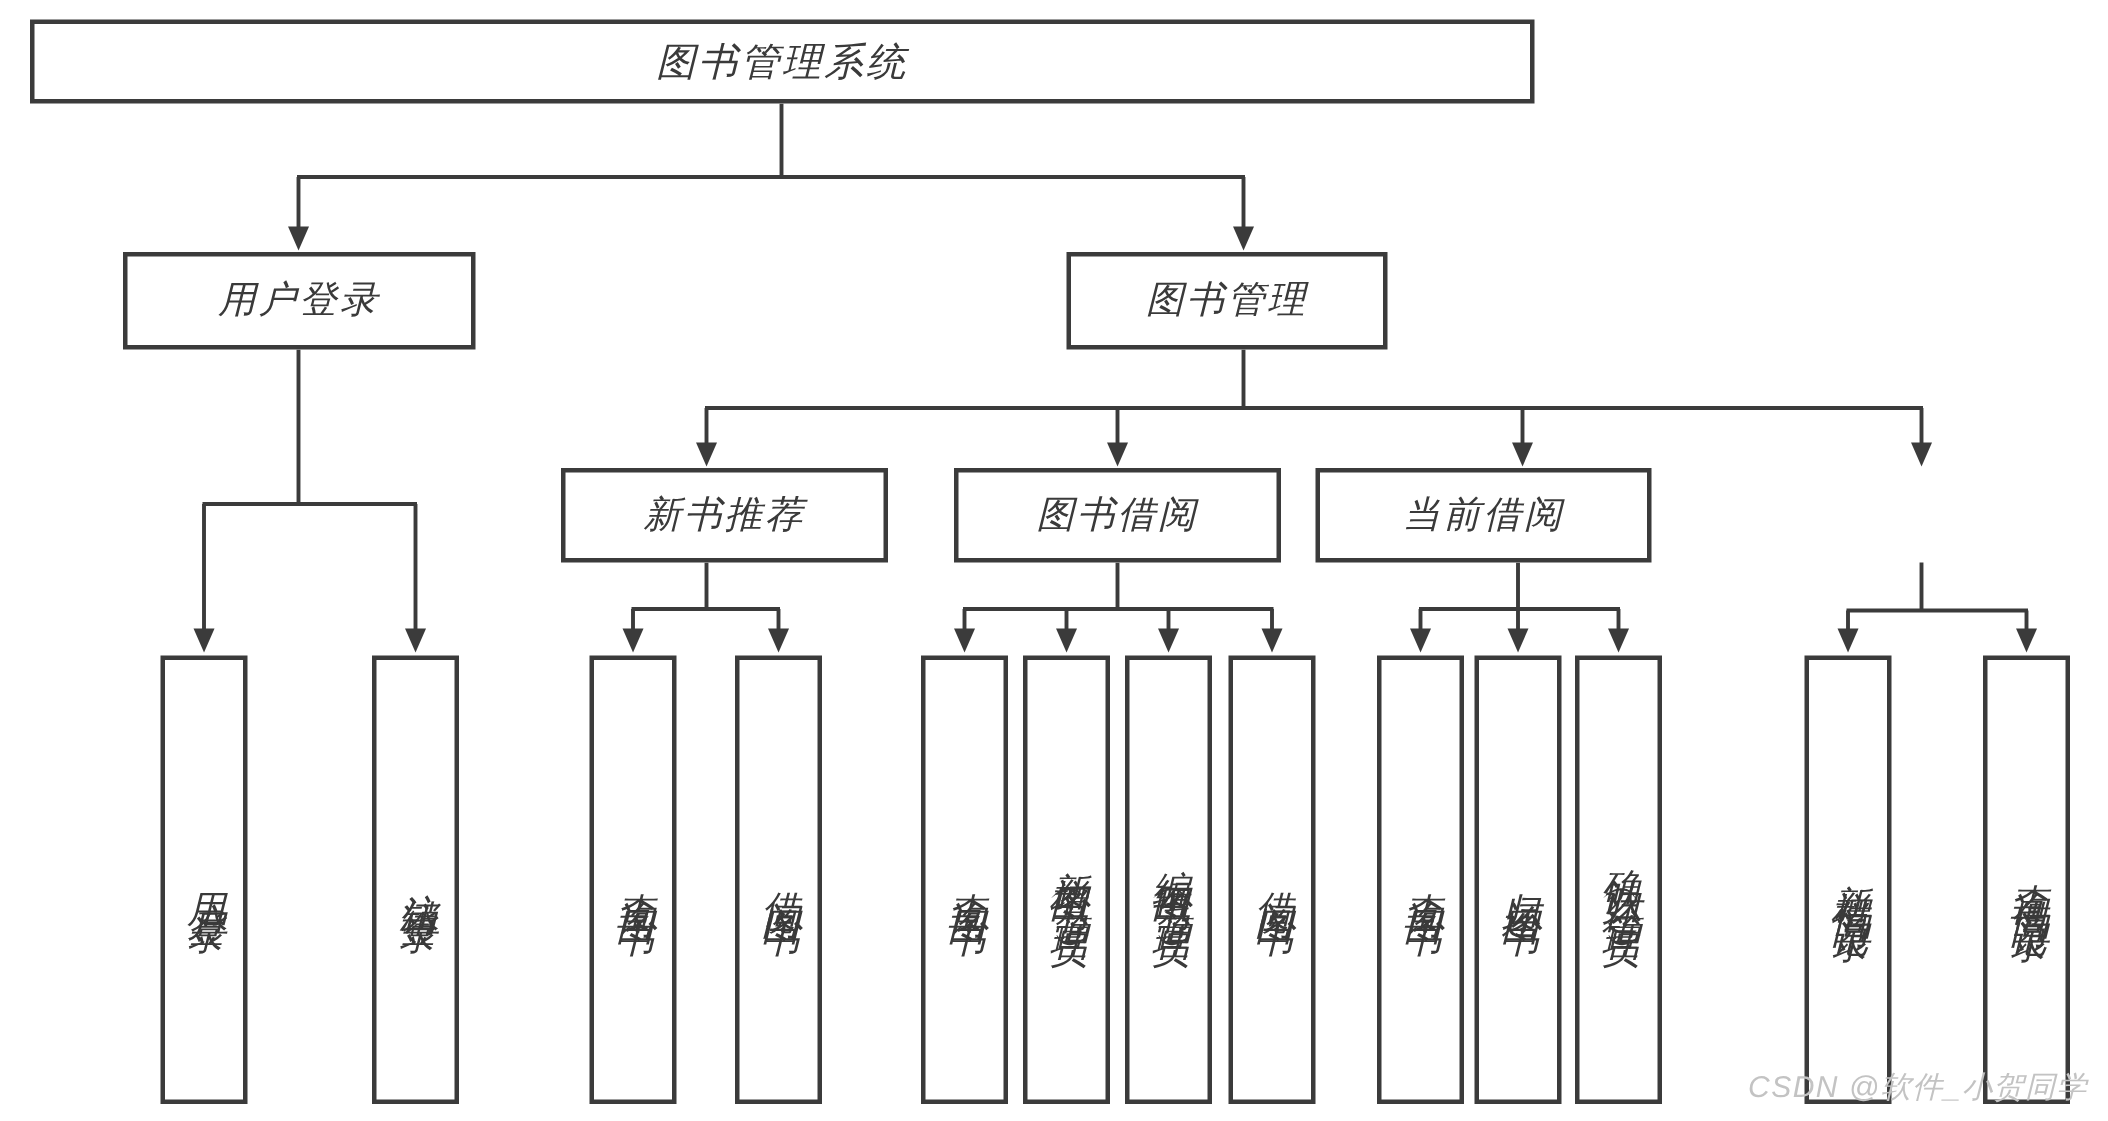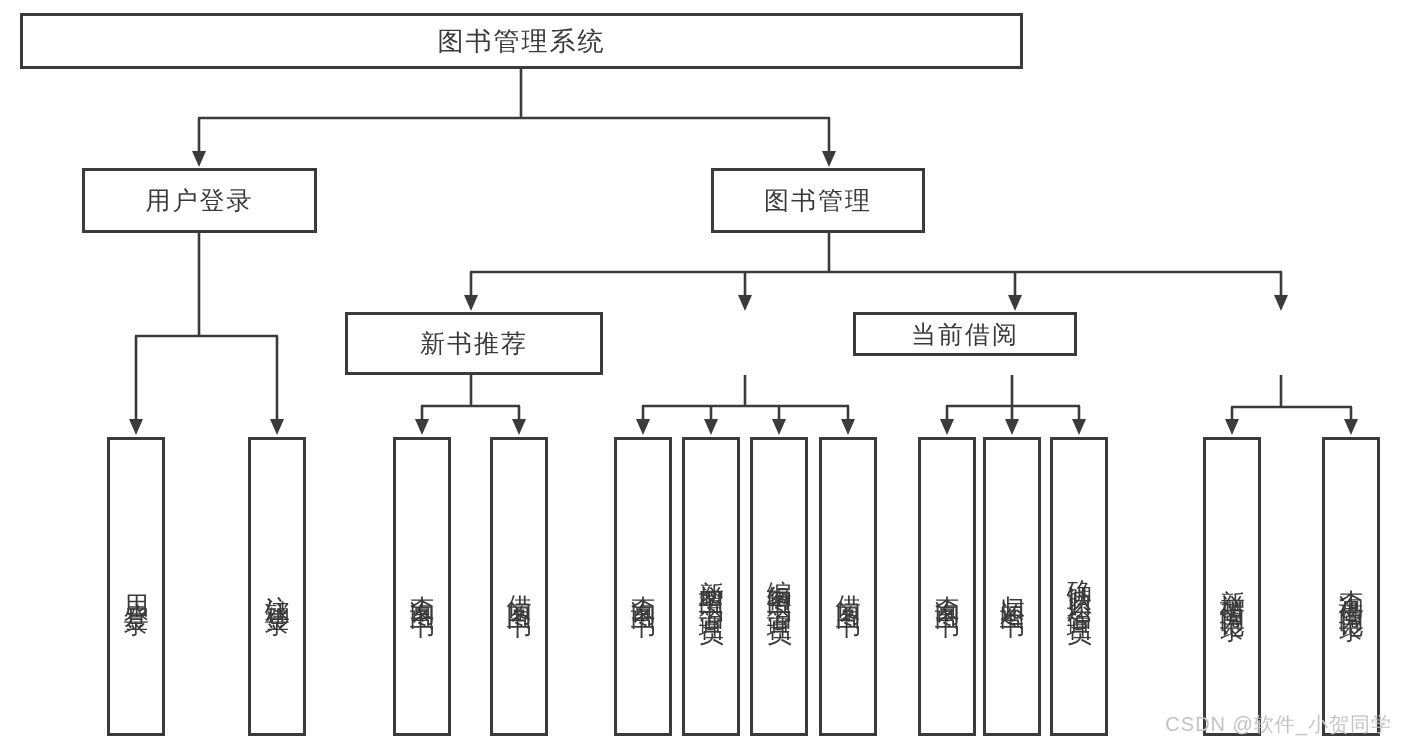--- a/index.html
+++ b/index.html
@@ -10,20 +10,21 @@
     --bg:#ffffff;
   }
   html,body{margin:0;padding:0;background:var(--bg);}
   #stage{
     position:relative;
     width:1405px;height:747px;
     background:var(--bg);
     font-family:"Liberation Sans","DejaVu Sans",sans-serif;
     color:var(--text);
     overflow:hidden;
+    font-style:italic;
   }
   #connectors{position:absolute;left:0;top:0;width:1405px;height:747px;}
   .box{
     position:absolute;
     box-sizing:border-box;
     background:#fff;
     border:3px solid var(--line);
     display:flex;align-items:center;justify-content:center;
     font-size:25px;line-height:1;letter-spacing:2px;
     color:var(--text);
@@ -113,22 +114,23 @@
       <polygon points="1225,419 1239,419 1232,435" fill="#3b3b3b"></polygon>
       <line x1="1351" y1="407" x2="1351" y2="421" stroke="#3b3b3b" stroke-width="2.6"></line>
       <polygon points="1344,419 1358,419 1351,435" fill="#3b3b3b"></polygon>
     </svg>
 
   <div class="box root" style="left:20px;top:13px;width:1003px;height:56px">图书管理系统</div>
 
   <div class="box" style="left:82px;top:168px;width:235px;height:65px">用户登录</div>
   <div class="box" style="left:711px;top:168px;width:214px;height:65px">图书管理</div>
 
-  <div class="box" style="left:345px;top:312px;width:258px;height:63px">新书推荐</div>
-  <div class="box" style="left:853px;top:312px;width:224px;height:44px">当前借阅</div>
+  <div class="box" style="left:374px;top:312px;width:218px;height:63px">新书推荐</div>
+  <div class="box" style="left:636px;top:312px;width:218px;height:63px">图书借阅</div>
+  <div class="box" style="left:877px;top:312px;width:224px;height:63px">当前借阅</div>
 
   <div class="vbox" style="left:107px;top:437px">
     <span>用户登录</span>
     </div>
   <div class="vbox" style="left:248px;top:437px">
     <span>注销登录</span>
     </div>
 
   <div class="vbox" style="left:393px;top:437px">
     <span>查询图书</span>

